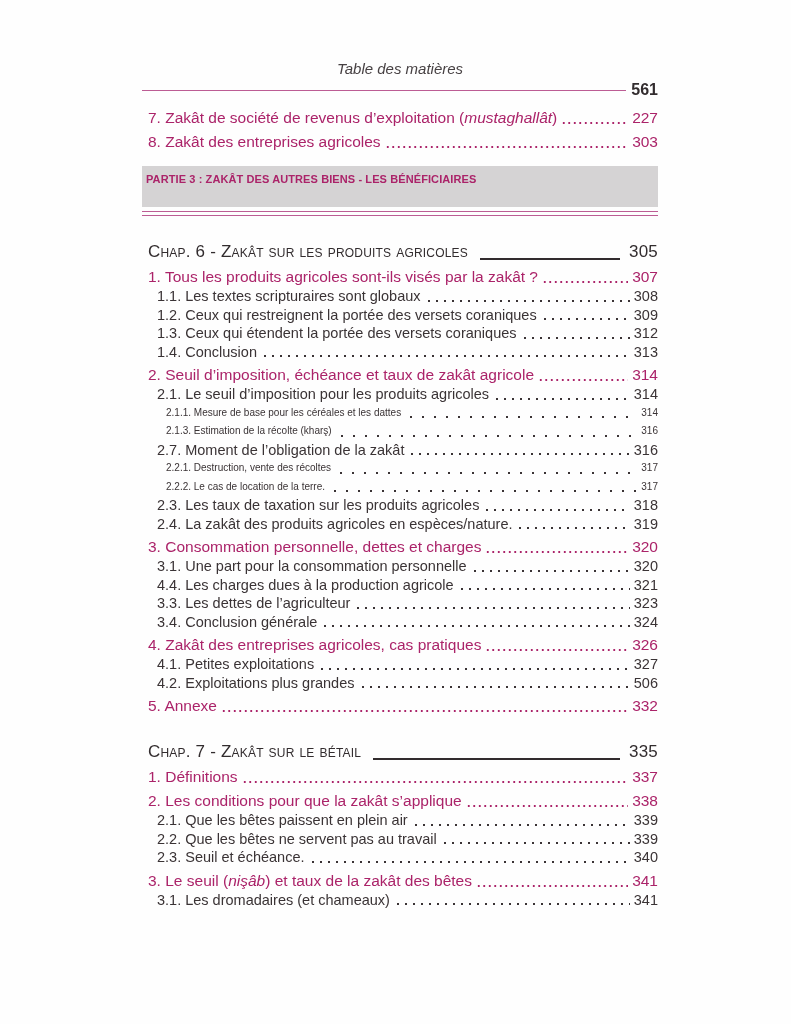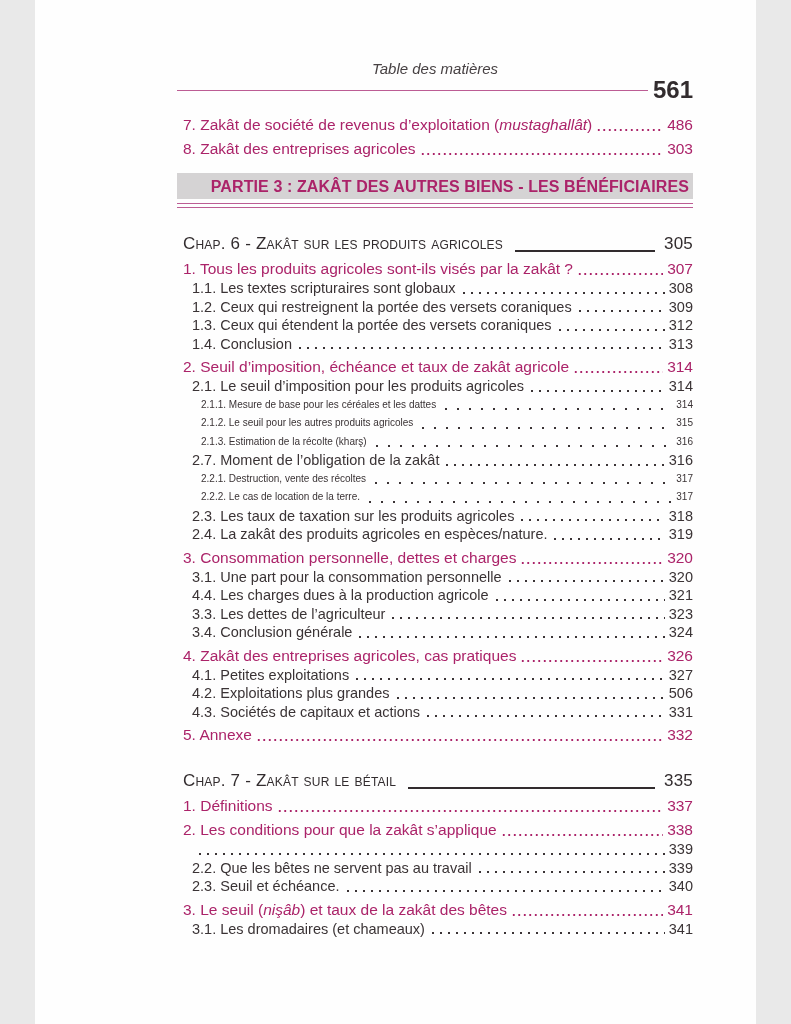--- a/index.html
+++ b/index.html
@@ -6,38 +6,38 @@
     --accent:#ab2369;
     --ink:#3a3335;
     --chapter-ink:#322c2e;
     --rule-pink:#bc5d94;
     --banner-bg:#d5d3d4;
   }
   *{box-sizing:border-box;}
   html,body{margin:0;padding:0;background:#e9e9e9;}
   .page{
     position:relative;
-    width:721px;height:1024px;
+    width:791px;height:1024px;
     background:#fefefe;
     font-family:"Liberation Sans","DejaVu Sans",sans-serif;
     color:var(--ink);
     overflow:hidden;
     margin:0 auto;
   }
   .content{position:absolute;left:142px;top:60px;width:516px;}
 
   
   .header-title{
     text-align:center;font-style:italic;font-size:15px;
     color:#474143;line-height:18px;
   }
   .header-rule-row{display:flex;align-items:center;margin-top:1px;}
   .header-rule{flex:1;border-top:1.5px solid var(--rule-pink);}
   .header-pagenum{
-    font-weight:bold;font-size:24px;color:var(--chapter-ink);
+    font-weight:bold;font-size:16px;color:var(--chapter-ink);
     margin-left:5px;line-height:22px;
   }
 
   
   .toc-row{display:flex;align-items:baseline;}
   .row-text i{font-style:italic;}
   .leader{
     flex:1;align-self:stretch;
     margin:0 3px 0 4px;
     background-image:radial-gradient(circle,currentColor 1.1px,transparent 1.45px);
@@ -78,30 +78,30 @@
   }
   .chapter-row .leader{
     background:none;
     align-self:stretch;
     border-bottom:2px solid var(--chapter-ink);
     margin:0 8px 3px 12px;
   }
   .chapter-row .page-ref{font-variant:normal;}
 
   
-  .top-list{margin-top:13px;}
+  .top-list{margin-top:6px;}
   .part-banner{
     margin-top:14px;
     background:var(--banner-bg);
     color:var(--accent);
     font-weight:bold;
-    text-align:right;
-    font-size:16px;
+    text-align:left;
+    font-size:11px;
     line-height:17px;
-    padding:5px 4px 4px;
+    padding:5px 4px 19px;
     letter-spacing:0.1px;
   }
   .double-rule{
     margin-top:4px;
     height:5px;
     border-top:1.5px solid var(--rule-pink);
     border-bottom:1.5px solid var(--rule-pink);
   }
 </style>
 </head>
@@ -115,21 +115,21 @@
       <div class="header-rule-row">
         <div class="header-rule"></div>
         <div class="header-pagenum">561</div>
       </div>
     </div>
 
     <div class="top-list" id="top-items">
         <div class="toc-row lv1">
           <span class="row-text"><span>7. Zakât de société de revenus d’exploitation (</span><i>mustaghallât</i><span>)</span></span>
           <span class="leader"></span>
-          <span class="page-ref">486</span>
+          <span class="page-ref">227</span>
         </div>
         <div class="toc-row lv1">
           <span class="row-text">8. Zakât des entreprises agricoles</span>
           <span class="leader"></span>
           <span class="page-ref">303</span>
         </div>
       </div>
 
     <div class="part-banner">PARTIE 3 : ZAKÂT DES AUTRES BIENS - LES BÉNÉFICIAIRES</div>
     <div class="double-rule"></div>
@@ -174,25 +174,20 @@
           <span class="row-text">2.1. Le seuil d’imposition pour les produits agricoles</span>
           <span class="leader"></span>
           <span class="page-ref">314</span>
         </div>
         <div class="toc-row lv3">
           <span class="row-text">2.1.1. Mesure de base pour les céréales et les dattes</span>
           <span class="leader"></span>
           <span class="page-ref">314</span>
         </div>
         <div class="toc-row lv3">
-          <span class="row-text">2.1.2. Le seuil pour les autres produits agricoles</span>
-          <span class="leader"></span>
-          <span class="page-ref">315</span>
-        </div>
-        <div class="toc-row lv3">
           <span class="row-text">2.1.3. Estimation de la récolte (kharş)</span>
           <span class="leader"></span>
           <span class="page-ref">316</span>
         </div>
         <div class="toc-row lv2">
           <span class="row-text">2.7. Moment de l’obligation de la zakât</span>
           <span class="leader"></span>
           <span class="page-ref">316</span>
         </div>
         <div class="toc-row lv3">
@@ -248,25 +243,20 @@
         <div class="toc-row lv2">
           <span class="row-text">4.1. Petites exploitations</span>
           <span class="leader"></span>
           <span class="page-ref">327</span>
         </div>
         <div class="toc-row lv2">
           <span class="row-text">4.2. Exploitations plus grandes</span>
           <span class="leader"></span>
           <span class="page-ref">506</span>
         </div>
-        <div class="toc-row lv2">
-          <span class="row-text">4.3. Sociétés de capitaux et actions</span>
-          <span class="leader"></span>
-          <span class="page-ref">331</span>
-        </div>
         <div class="toc-row lv1">
           <span class="row-text">5. Annexe</span>
           <span class="leader"></span>
           <span class="page-ref">332</span>
         </div>
         <div class="chapter-row">
           <span class="row-text">Chap. 7 - Zakât sur le bétail</span>
           <span class="leader"></span>
           <span class="page-ref">335</span>
         </div>
@@ -274,20 +264,21 @@
           <span class="row-text">1. Définitions</span>
           <span class="leader"></span>
           <span class="page-ref">337</span>
         </div>
         <div class="toc-row lv1">
           <span class="row-text">2. Les conditions pour que la zakât s’applique</span>
           <span class="leader"></span>
           <span class="page-ref">338</span>
         </div>
         <div class="toc-row lv2">
+          <span class="row-text">2.1. Que les bêtes paissent en plein air</span>
           <span class="leader"></span>
           <span class="page-ref">339</span>
         </div>
         <div class="toc-row lv2">
           <span class="row-text">2.2. Que les bêtes ne servent pas au travail</span>
           <span class="leader"></span>
           <span class="page-ref">339</span>
         </div>
         <div class="toc-row lv2">
           <span class="row-text">2.3. Seuil et échéance.</span>

